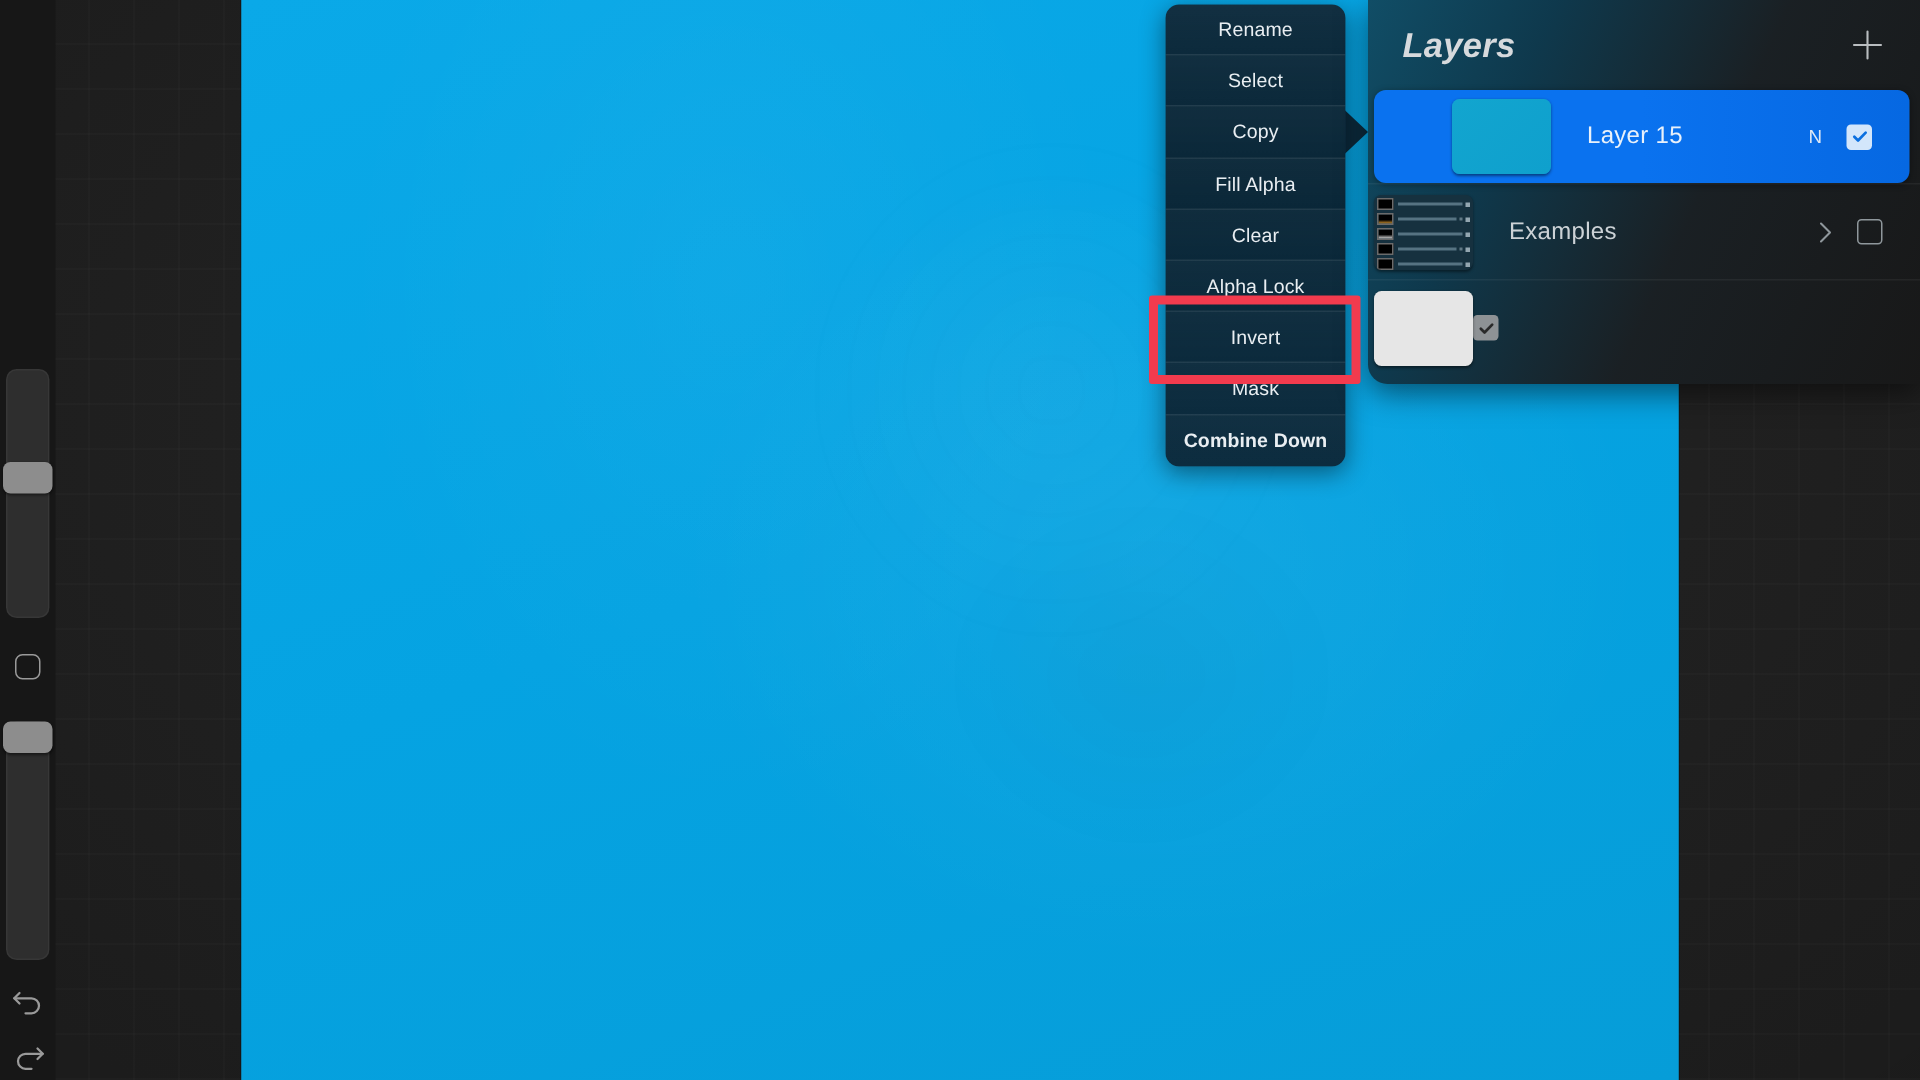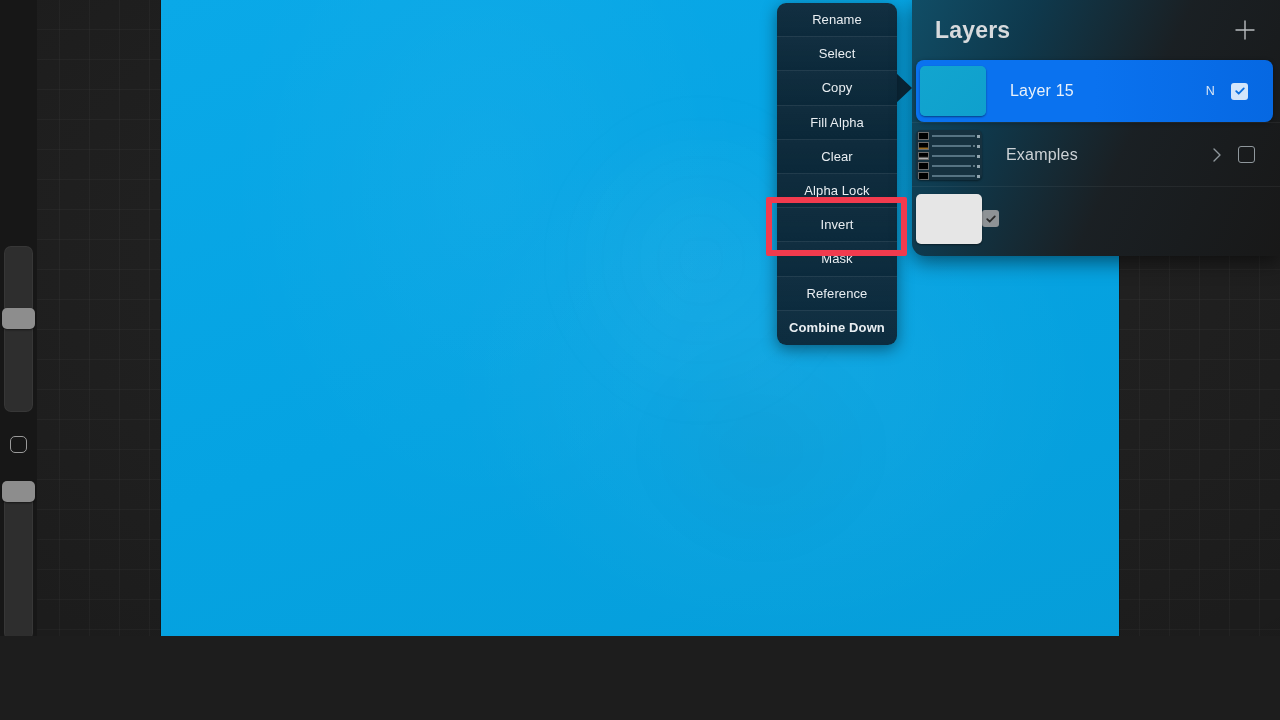--- a/index.html
+++ b/index.html
@@ -2,21 +2,21 @@
 <html><head>
 <meta charset="utf-8">
 <style>
   * { margin:0; padding:0; box-sizing:border-box; }
   html, body {
     width:1280px; height:720px; overflow:hidden;
     background:#1d1d1d;
     font-family:"Liberation Sans", sans-serif;
     -webkit-font-smoothing:antialiased;
   }
-  #root { position:relative; width:1280px; height:636px; overflow:hidden; }
+  #root { position:relative; width:1280px; height:720px; overflow:hidden; }
 
   
   .desktop {
     position:absolute; inset:0;
     background-color:#232323;
     background-image:
       linear-gradient(to right, rgba(255,255,255,0.035) 1px, transparent 1px),
       linear-gradient(to bottom, rgba(255,255,255,0.035) 1px, transparent 1px);
     background-size:30px 30px;
     background-position:-1px -1px;
@@ -126,40 +126,41 @@
       #1c1c1c;
     box-shadow:0 6px 20px rgba(0,0,0,0.5);
     overflow:hidden;
     z-index:15;
   }
   .lp-header {
     position:relative; height:60px;
   }
   .lp-title {
     position:absolute; left:23px; top:17px;
-    font-size:23px; font-weight:bold; color:#d7dadd; letter-spacing:0.2px;
+    font-size:23px; font-weight:bold; color:#d7dadd; letter-spacing:0.2px;font-style:italic;
   }
   .lp-add {
     position:absolute; right:22px; top:17px; width:26px; height:26px;
     color:#b9bdc0;
   }
   .lp-add svg { width:26px; height:26px; display:block; }
 
   .lp-rows { position:relative; }
   .lp-row {
     position:relative; height:64px; display:flex; align-items:center;
     border-top:1px solid rgba(255,255,255,0.055);
   }
   .lp-row.selected {
     background:linear-gradient(90deg,#0a72ef 0%, #0a72ef 50%, #0668e2 100%);
     border-radius:8px;
     margin:0 7px 0 4px;
     height:62px;
     border-top:none;
     box-shadow:0 1px 4px rgba(0,0,0,0.35);
+    padding-left:48px;
   }
   .lp-thumb {
     width:66px; height:50px; border-radius:5px; margin-left:4px;
     flex:0 0 auto; overflow:hidden; position:relative;
     box-shadow:0 1px 2px rgba(0,0,0,0.45);
   }
   .thumb-cyan { background:linear-gradient(135deg,#12a5cf 0%, #0fa0cd 100%); }
   .thumb-white { background:#e6e6e6; }
   .thumb-nested { background:#16313f; }
 
@@ -236,21 +237,20 @@
 
   <div class="ctx-menu">
     <div class="ctx-item">Rename</div>
     <div class="ctx-item">Select</div>
     <div class="ctx-item">Copy</div>
     <div class="ctx-item">Fill Alpha</div>
     <div class="ctx-item">Clear</div>
     <div class="ctx-item">Alpha Lock</div>
     <div class="ctx-item">Invert</div>
     <div class="ctx-item">Mask</div>
-    <div class="ctx-item">Reference</div>
     <div class="ctx-item">Combine Down</div>
   </div>
 
   <div class="red-box"></div>
 
   <div class="layers-panel">
 
     <div class="lp-header">
       <div class="lp-title">Layers</div>
       <div class="lp-add">

